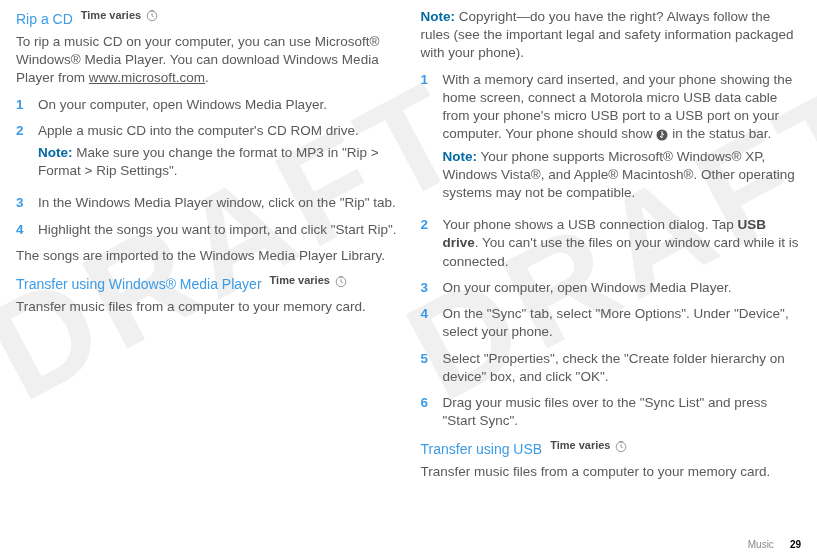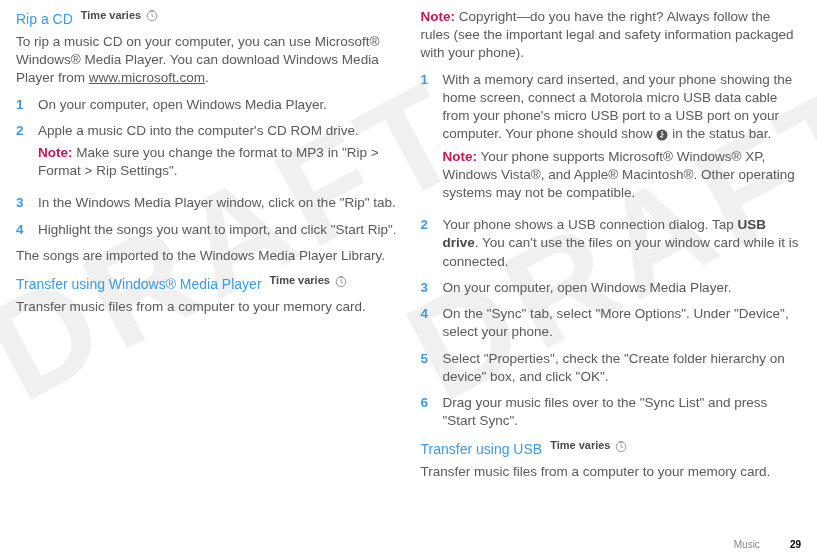--- a/index.html
+++ b/index.html
@@ -74,40 +74,40 @@
       gap: 10px;
       margin-bottom: 8px;
     }
     .step-num {
       color: #3b9be6;
       font-weight: bold;
       min-width: 12px;
     }
     .step-body { flex: 1; }
     .note-label {
-      color: #be185d;
+      color: #0369a1;
       font-weight: bold;
     }
     .note-block { margin-top: 4px; margin-bottom: 6px; }
     .bold { font-weight: bold; color: #4a4a4a; }
     .usb-icon {
       display: inline-block;
       vertical-align: middle;
       width: 12px;
       height: 12px;
     }
     .footer {
       position: absolute;
       bottom: 6px;
       right: 16px;
       font-size: 10px;
       color: #888;
       display: flex;
       align-items: flex-end;
-      gap: 30px;
+      gap: 16px;
     }
     .footer .pnum { font-weight: bold; font-size: 10px; color: #000000; }
   </style>
 </head>
 <body>
 
 <div class="watermark w1">DRAFT</div>
 <div class="watermark w2">DRAFT</div>
 
 <div class="columns">

